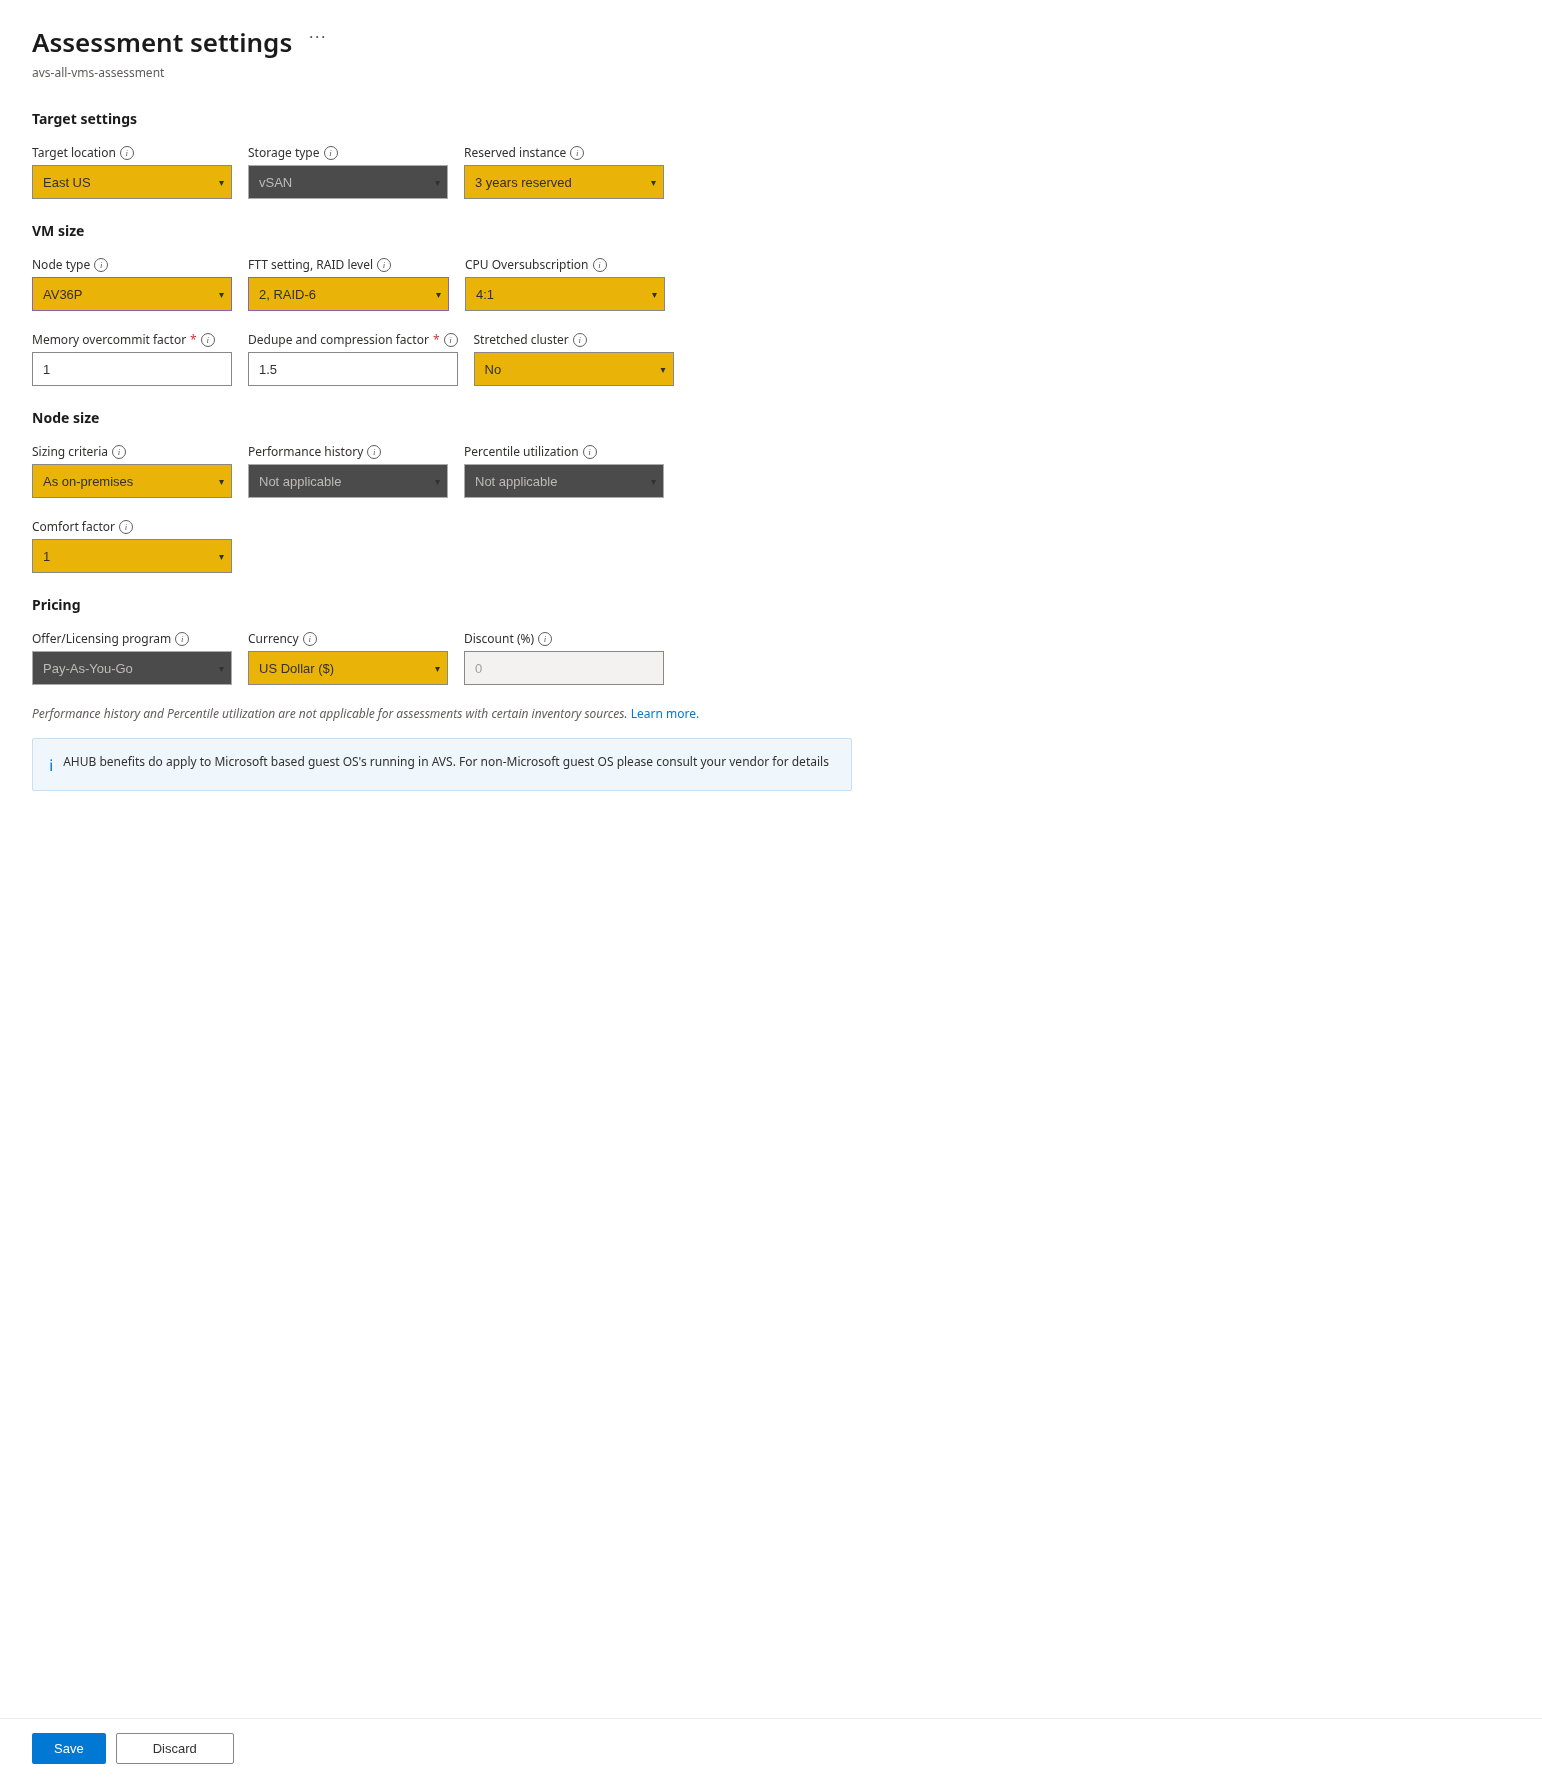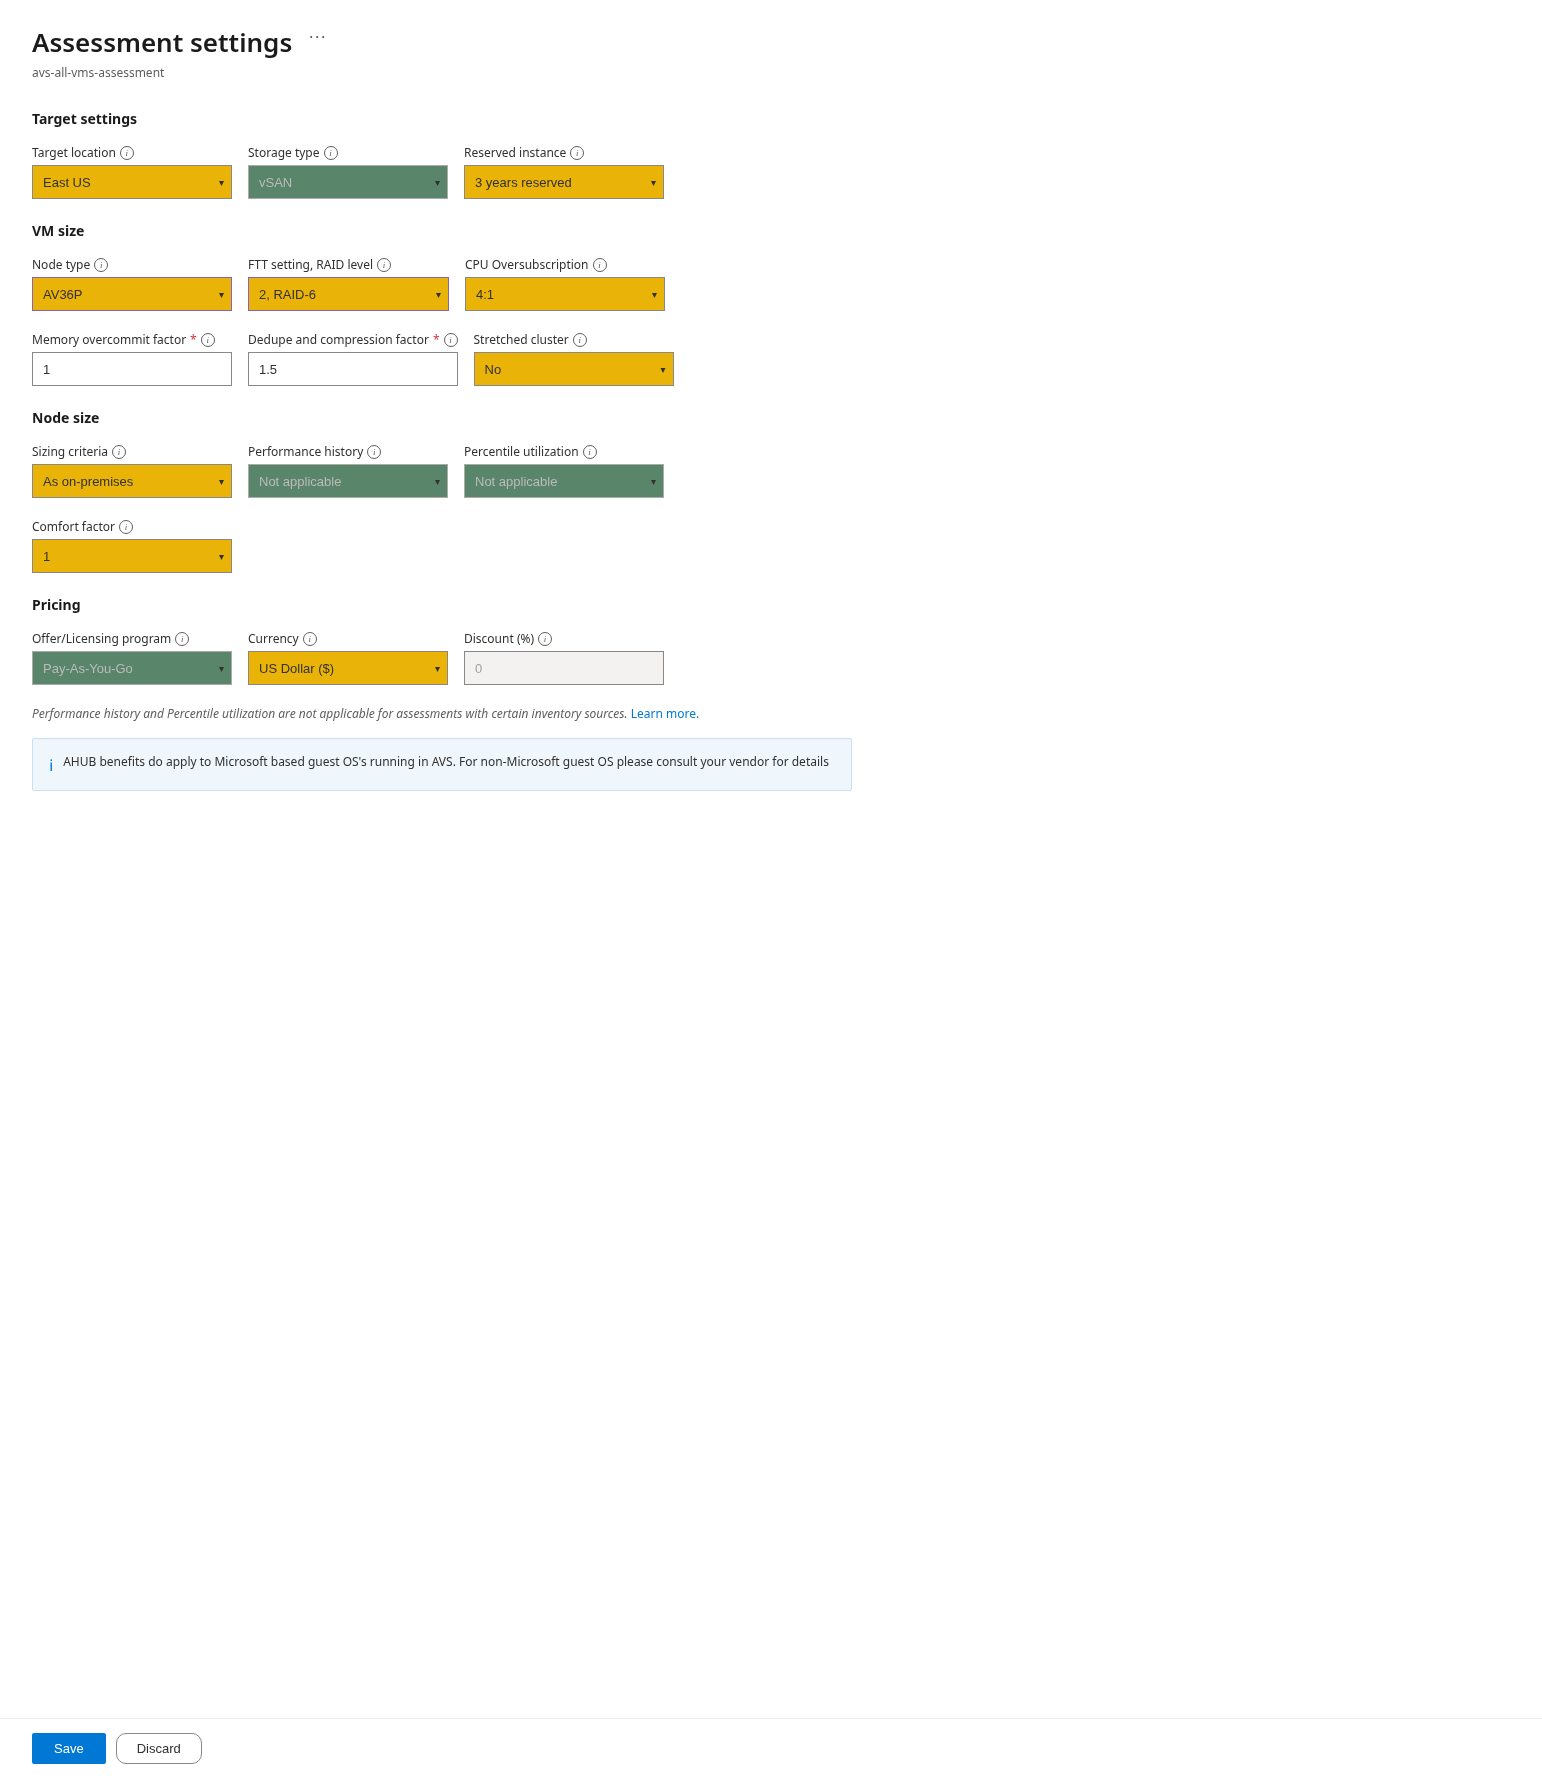--- a/index.html
+++ b/index.html
@@ -96,21 +96,21 @@
       background: #eab308;
       padding: 6px 32px 6px 10px;
       font-size: 13px;
       color: #323130;
       min-width: 200px;
       cursor: pointer;
       outline: none;
       height: 34px;
     }
     .select-input.disabled-select {
-      background: #14532d;
+      background: #000000;
       color: #a19f9d;
       cursor: not-allowed;
     }
     .select-input.accent-border {
       border-color: #8764b8;
     }
     .select-chevron {
       position: absolute;
       right: 8px;
       top: 50%;
@@ -182,24 +182,24 @@
       padding: 6px 20px;
       font-size: 13px;
       cursor: pointer;
       font-weight: 400;
       border-radius: 2px;
     }
     .btn-discard {
       background: #fff;
       color: #323130;
       border: 1px solid #8a8886;
-      padding: 6px 20px;
+      padding: 6px 36px;
       font-size: 13px;
       cursor: pointer;
-      border-radius: 10px;
+      border-radius: 2px;
     }
   </style>
 </head>
 <body>
 
 <div class="main-content">
 
   <div class="page-title-row">
     <h1 class="page-title">Assessment settings</h1>
     <button class="ellipsis-btn">···</button>

